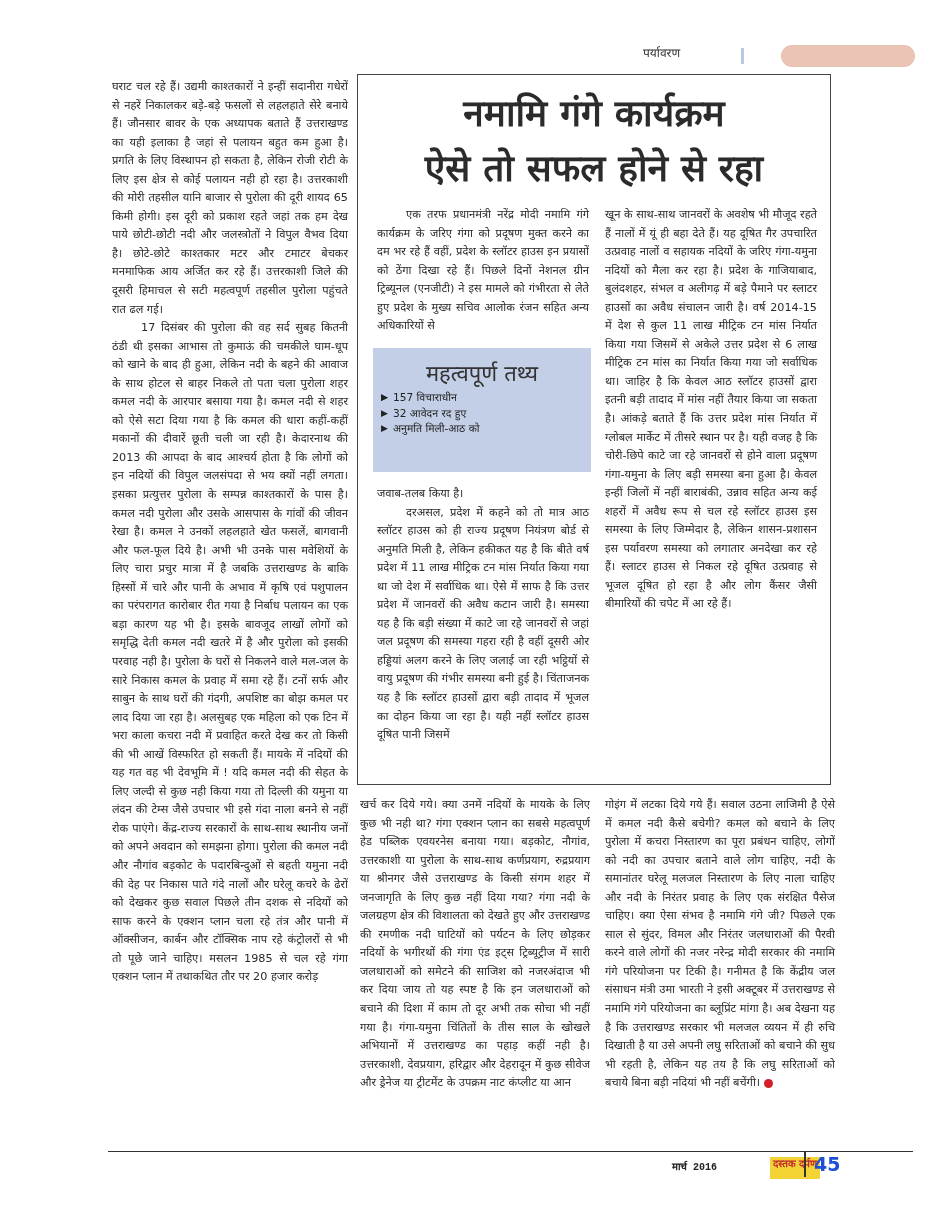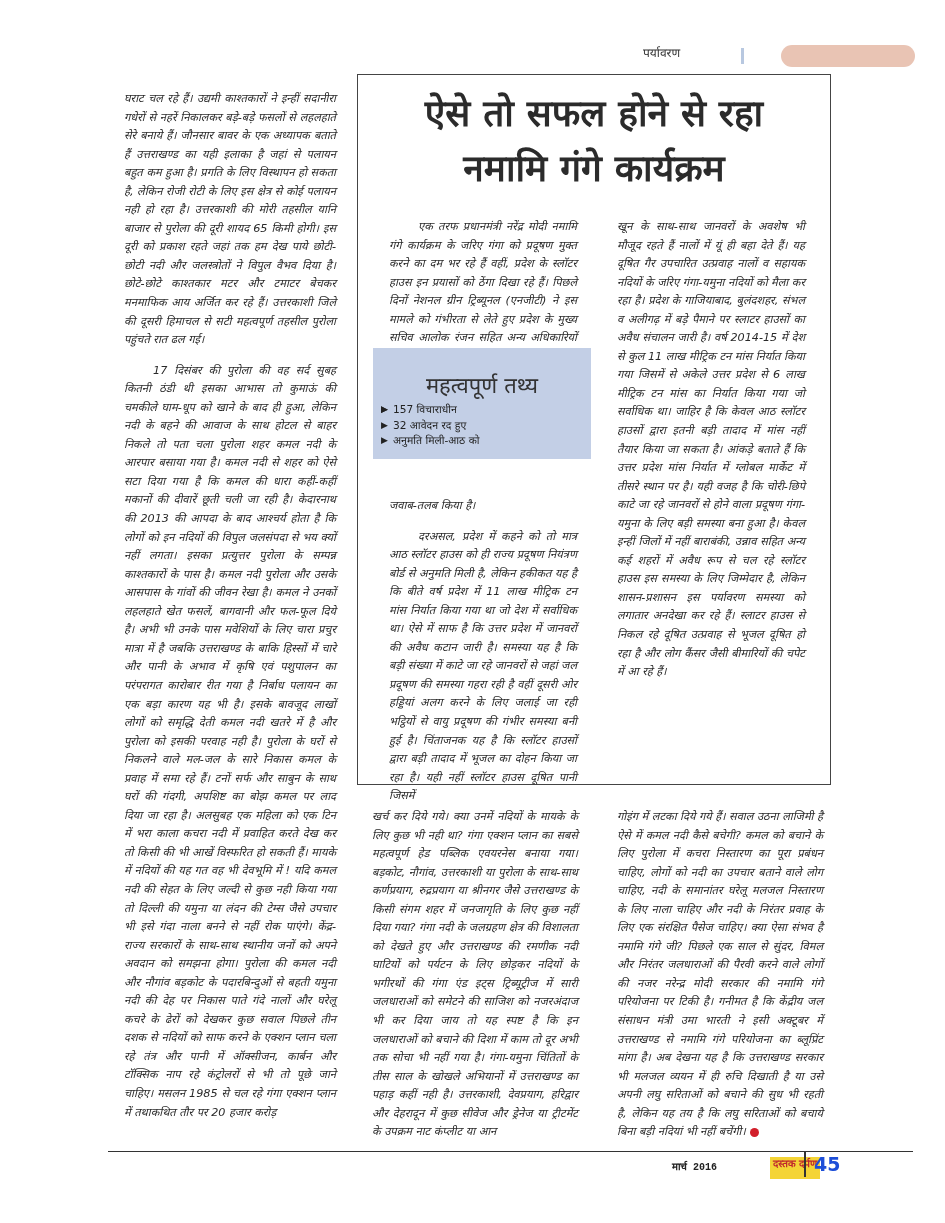--- a/index.html
+++ b/index.html
@@ -4,35 +4,35 @@
 <style>
   html, body { margin: 0; padding: 0; background: #ffffff; }
   body { width: 945px; height: 1223px; position: relative; overflow: hidden;
          font-family: "DejaVu Sans", sans-serif; color: #222; }
 
   .section-label { position: absolute; top: 44px; left: 643px; font-size: 12px; color: #333; }
   .section-divider { position: absolute; top: 48px; left: 741px; width: 3px; height: 16px; background: #b8c8e0; }
   .section-pill { position: absolute; top: 45px; left: 781px; width: 134px; height: 22px; border-radius: 11px; background: #e9c4b4; }
 
   .col { position: absolute; font-size: 11.2px; line-height: 18.55px; text-align: justify; color: #2a2a2a; }
-  .col p { margin: 12px; font-style: italic; }
+  .col p { margin: 0; }
   .col p.indent { text-indent: 2.6em; }
 
   #col-left { left: 112px; top: 78px; width: 236px; }
 
   .article-box { position: absolute; left: 357px; top: 74px; width: 474px; height: 711px; border: 1.3px solid #444; box-sizing: border-box; }
   .headline { position: absolute; left: 357px; top: 86px; width: 474px; text-align: center;
               font-family: "DejaVu Sans", sans-serif; font-weight: bold; font-size: 37px; line-height: 55px; color: #2b2b2b; }
   .headline div { margin: 0; }
 
   #col-box-a { left: 377px; top: 206px; width: 212px; }
   #col-box-b { left: 377px; top: 485px; width: 212px; }
   #col-box-c { left: 605px; top: 206px; width: 212px; }
 
-  .facts-box { position: absolute; left: 373px; top: 348px; width: 218px; height: 111px; background: #c3cfe6; box-sizing: border-box; padding: 24px 8px 0 8px; }
+  .facts-box { position: absolute; left: 373px; top: 348px; width: 218px; height: 124px; background: #c3cfe6; box-sizing: border-box; padding: 12px 8px 0 8px; }
   .facts-title { text-align: center; font-size: 22px; line-height: 28px; color: #333; margin-bottom: 2px; }
   .facts-list { list-style: none; margin: 0; padding: 0; font-size: 10.6px; line-height: 15.5px; color: #222; }
   .facts-list li { position: relative; padding-left: 12px; }
   .facts-list li .bullet { position: absolute; left: 0; top: 0; font-size: 9px; }
 
   #col-mid-bottom { left: 360px; top: 796px; width: 230px; }
   #col-right-bottom { left: 605px; top: 796px; width: 230px; }
 
   .end-dot { display: inline-block; width: 9px; height: 9px; border-radius: 50%; background: #d21f2b; vertical-align: middle; margin-left: 4px; }
 
@@ -49,22 +49,22 @@
 <div class="section-divider"></div>
 <div class="section-pill"></div>
 
 <div class="col" id="col-left">
   <p>घराट चल रहे हैं। उद्यमी काश्तकारों ने इन्हीं सदानीरा गधेरों से नहरें निकालकर बड़े-बड़े फसलों से लहलहाते सेरे बनाये हैं। जौनसार बावर के एक अध्यापक बताते हैं उत्तराखण्ड का यही इलाका है जहां से पलायन बहुत कम हुआ है। प्रगति के लिए विस्थापन हो सकता है, लेकिन रोजी रोटी के लिए इस क्षेत्र से कोई पलायन नही हो रहा है। उत्तरकाशी की मोरी तहसील यानि बाजार से पुरोला की दूरी शायद 65 किमी होगी। इस दूरी को प्रकाश रहते जहां तक हम देख पाये छोटी-छोटी नदी और जलस्त्रोतों ने विपुल वैभव दिया है। छोटे-छोटे काश्तकार मटर और टमाटर बेचकर मनमाफिक आय अर्जित कर रहे हैं। उत्तरकाशी जिले की दूसरी हिमाचल से सटी महत्वपूर्ण तहसील पुरोला पहुंचते रात ढल गई।</p>
   <p class="indent">17 दिसंबर की पुरोला की वह सर्द सुबह कितनी ठंडी थी इसका आभास तो कुमाऊं की चमकीले घाम-धूप को खाने के बाद ही हुआ, लेकिन नदी के बहने की आवाज के साथ होटल से बाहर निकले तो पता चला पुरोला शहर कमल नदी के आरपार बसाया गया है। कमल नदी से शहर को ऐसे सटा दिया गया है कि कमल की धारा कहीं-कहीं मकानों की दीवारें छूती चली जा रही है। केदारनाथ की 2013 की आपदा के बाद आश्चर्य होता है कि लोगों को इन नदियों की विपुल जलसंपदा से भय क्यों नहीं लगता। इसका प्रत्युत्तर पुरोला के सम्पन्न काश्तकारों के पास है। कमल नदी पुरोला और उसके आसपास के गांवों की जीवन रेखा है। कमल ने उनकों लहलहाते खेत फसलें, बागवानी और फल-फूल दिये है। अभी भी उनके पास मवेशियों के लिए चारा प्रचुर मात्रा में है जबकि उत्तराखण्ड के बाकि हिस्सों में चारे और पानी के अभाव में कृषि एवं पशुपालन का परंपरागत कारोबार रीत गया है निर्बाध पलायन का एक बड़ा कारण यह भी है। इसके बावजूद लाखों लोगों को समृद्धि देती कमल नदी खतरे में है और पुरोला को इसकी परवाह नही है। पुरोला के घरों से निकलने वाले मल-जल के सारे निकास कमल के प्रवाह में समा रहे हैं। टनों सर्फ और साबुन के साथ घरों की गंदगी, अपशिष्ट का बोझ कमल पर लाद दिया जा रहा है। अलसुबह एक महिला को एक टिन में भरा काला कचरा नदी में प्रवाहित करते देख कर तो किसी की भी आखें विस्फरित हो सकती हैं। मायके में नदियों की यह गत वह भी देवभूमि में ! यदि कमल नदी की सेहत के लिए जल्दी से कुछ नही किया गया तो दिल्ली की यमुना या लंदन की टेम्स जैसे उपचार भी इसे गंदा नाला बनने से नहीं रोक पाएंगे। केंद्र-राज्य सरकारों के साथ-साथ स्थानीय जनों को अपने अवदान को समझना होगा। पुरोला की कमल नदी और नौगांव बड़कोट के पदारबिन्दुओं से बहती यमुना नदी की देह पर निकास पाते गंदे नालों और घरेलू कचरे के ढेरों को देखकर कुछ सवाल पिछले तीन दशक से नदियों को साफ करने के एक्शन प्लान चला रहे तंत्र और पानी में ऑक्सीजन, कार्बन और टॉक्सिक नाप रहे कंट्रोलरों से भी तो पूछे जाने चाहिए। मसलन 1985 से चल रहे गंगा एक्शन प्लान में तथाकथित तौर पर 20 हजार करोड़</p>
 </div>
 
 <div class="article-box"></div>
 <div class="headline">
+  <div>नमामि गंगे कार्यक्रम</div>
   <div>ऐसे तो सफल होने से रहा</div>
-  <div>नमामि गंगे कार्यक्रम</div>
 </div>
 
 <div class="col" id="col-box-a">
   <p class="indent">एक तरफ प्रधानमंत्री नरेंद्र मोदी नमामि गंगे कार्यक्रम के जरिए गंगा को प्रदूषण मुक्त करने का दम भर रहे हैं वहीं, प्रदेश के स्लॉटर हाउस इन प्रयासों को ठेंगा दिखा रहे हैं। पिछले दिनों नेशनल ग्रीन ट्रिब्यूनल (एनजीटी) ने इस मामले को गंभीरता से लेते हुए प्रदेश के मुख्य सचिव आलोक रंजन सहित अन्य अधिकारियों से</p>
 </div>
 
 <div class="facts-box">
   <div class="facts-title">महत्वपूर्ण तथ्य</div>
   <ul class="facts-list">
     <li><span class="bullet">▶</span></li>

